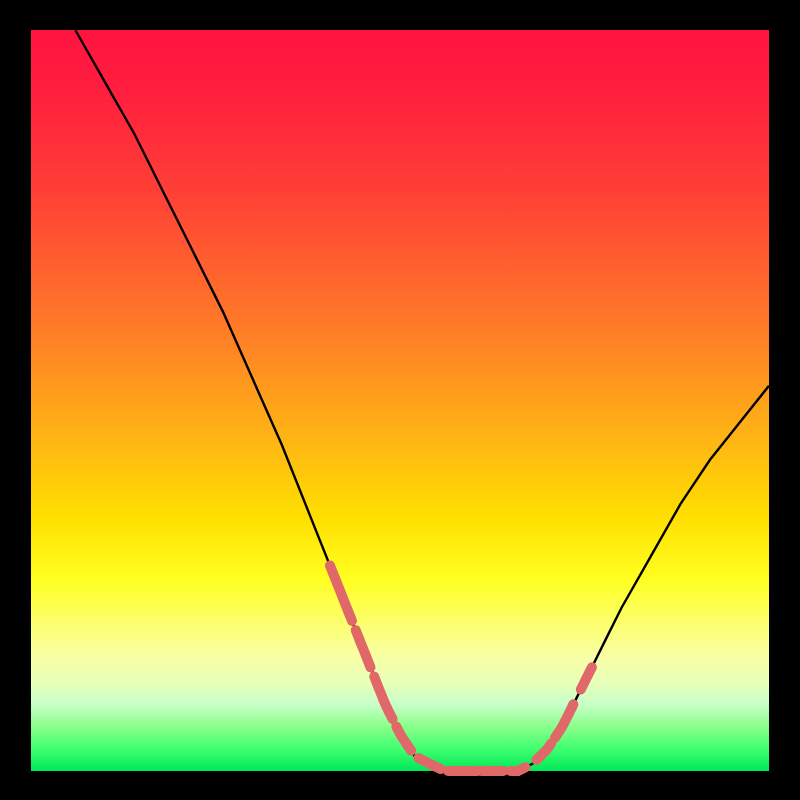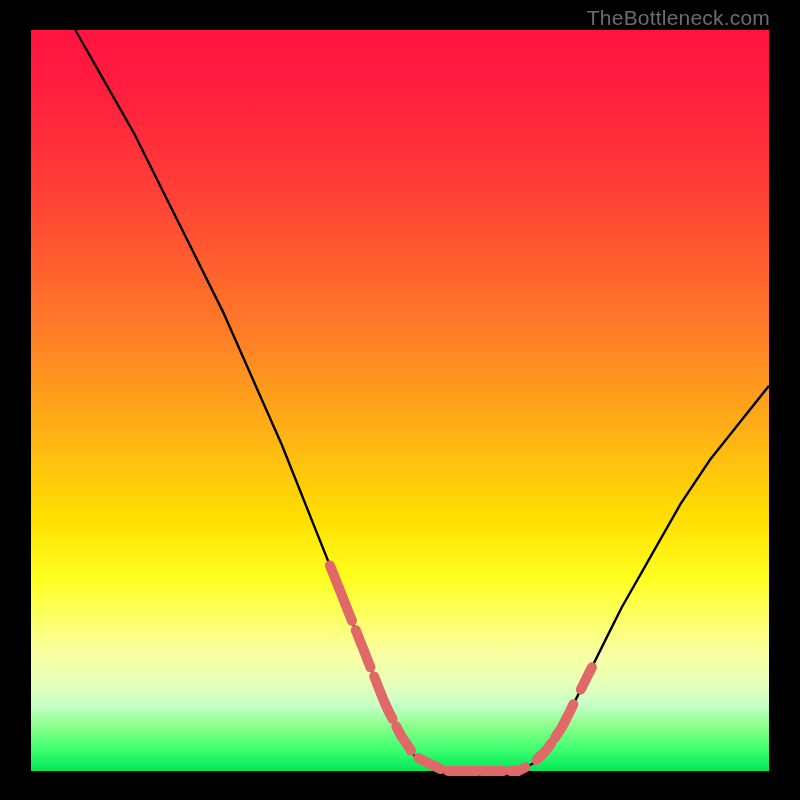--- a/index.html
+++ b/index.html
@@ -83,14 +83,13 @@
         <path d="M387.4 728.0 L391.1 729.9 L394.8 731.7 L398.5 733.6 L402.2 735.4 L405.9 737.3 L409.6 739.1" class="capsule"></path>
         <path d="M417.0 741.0 L421.9 741.0 L426.8 741.0 L431.7 741.0 L436.6 741.0 L441.6 741.0 L446.5 741.0" class="capsule"></path>
         <path d="M450.2 741.0 L453.9 741.0 L457.6 741.0 L461.3 741.0 L464.9 741.0 L468.6 741.0 L472.3 741.0" class="capsule"></path>
         <path d="M479.7 741.0 L482.2 741.0 L484.6 741.0 L487.1 741.0 L489.5 739.8 L492.0 738.5 L494.5 737.3" class="capsule"></path>
         <path d="M505.5 729.9 L508.0 727.4 L510.5 724.9 L512.9 722.5 L515.4 720.0 L517.8 716.9 L520.3 713.2" class="capsule"></path>
         <path d="M524.0 707.7 L527.1 703.0 L530.1 698.4 L533.2 692.8 L536.3 686.7 L539.4 680.5 L542.4 674.3" class="capsule"></path>
         <path d="M549.8 659.5 L551.7 655.8 L553.5 652.1 L555.3 648.4 L557.2 644.7 L559.0 641.0 L560.9 637.3" class="capsule"></path>
       </g>
   </svg>
 
-  <div class="watermark">TheBottleneck.com</div>
 </div>
 
 </body></html>

